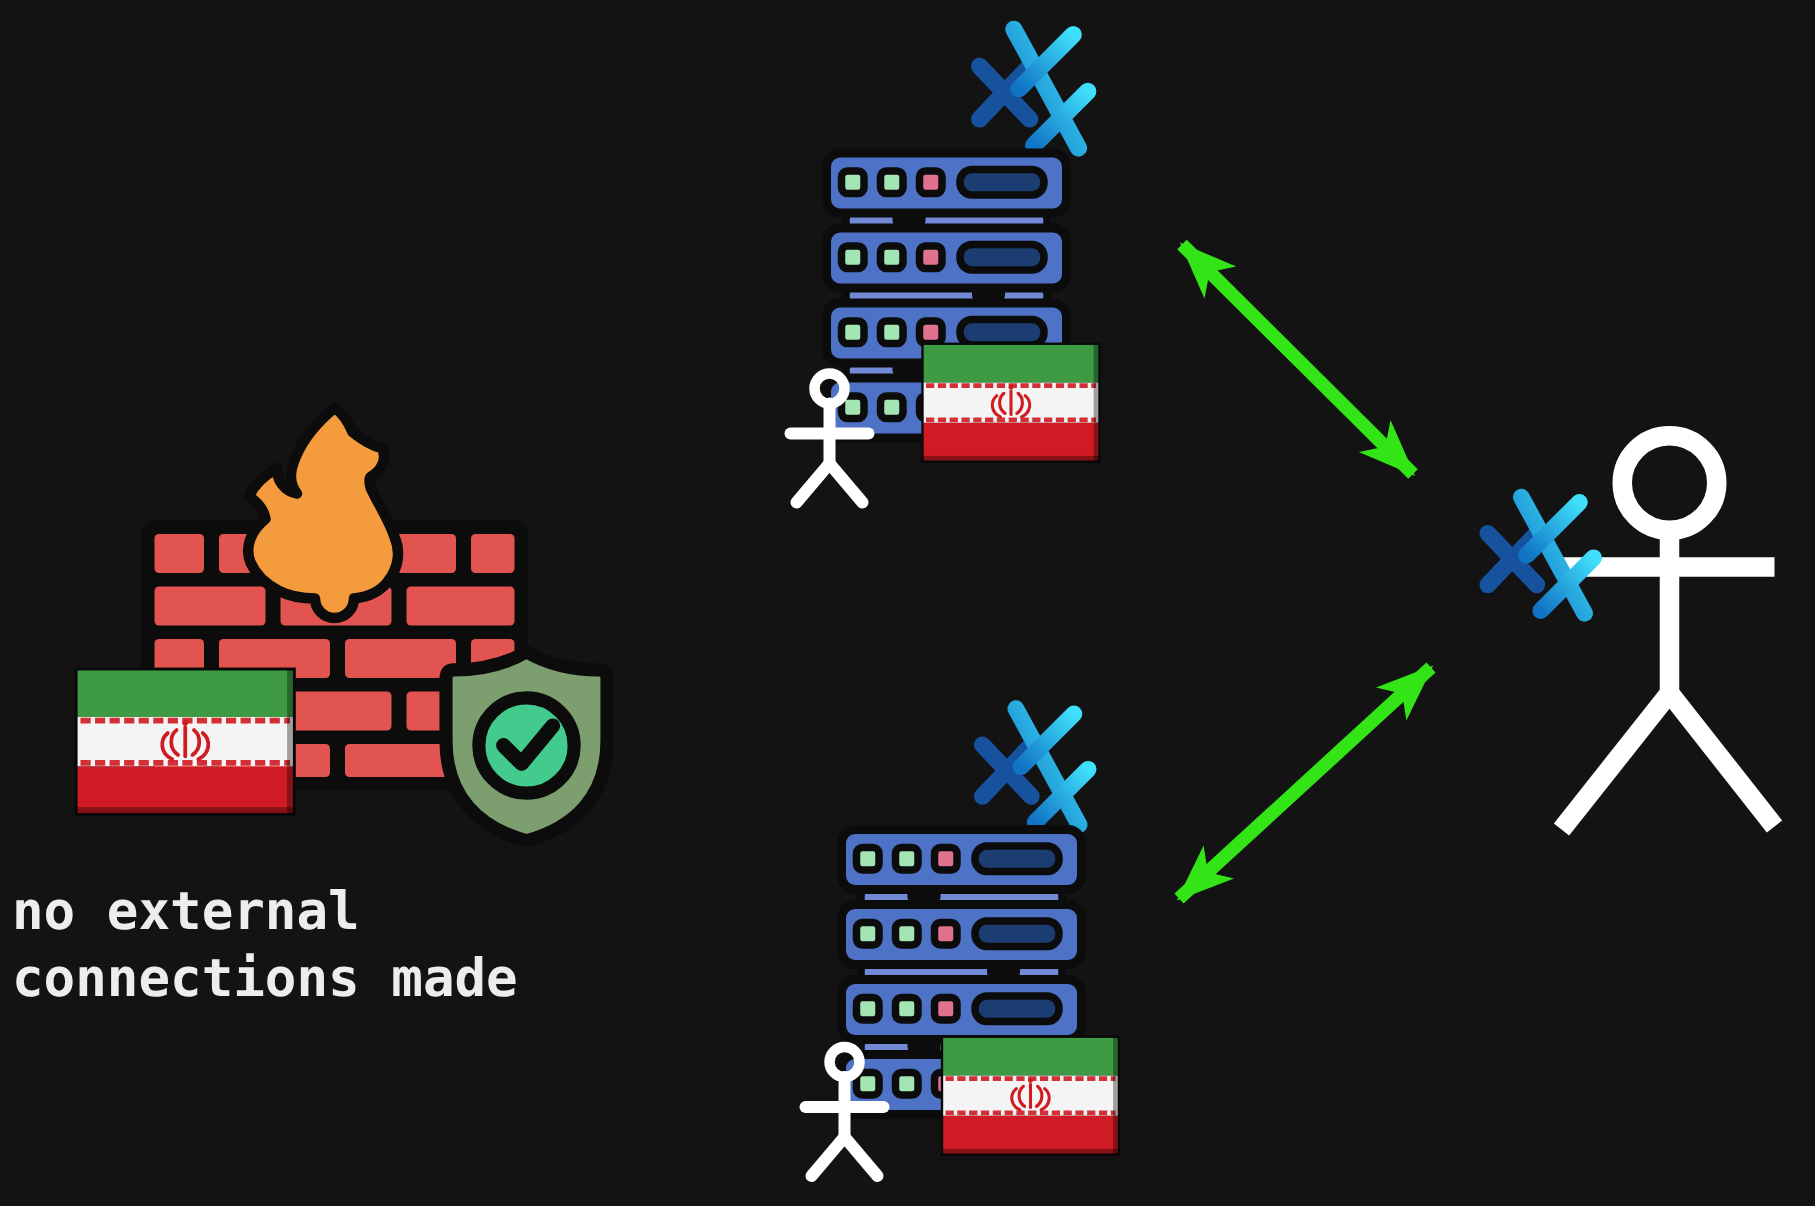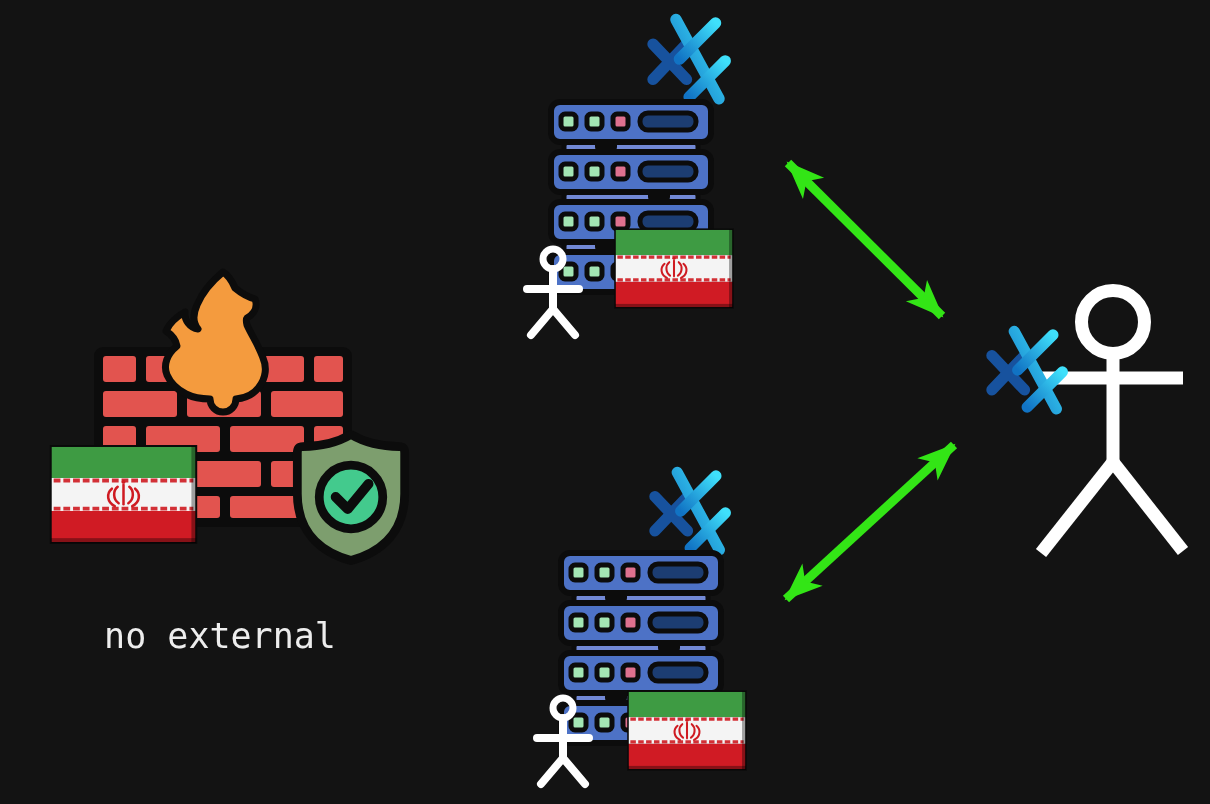--- a/index.html
+++ b/index.html
@@ -53,23 +53,23 @@
   .f-flagg{fill:var(--flag-green,#3e9b43);}
   .f-flagw{fill:var(--flag-white,#f4f4f4);}
   .f-flagr{fill:var(--flag-red,#d01b24);}
   .s-emblem{stroke:var(--flag-emblem-red,#cf1b22);}
   .f-emblem{fill:var(--flag-emblem-red,#cf1b22);}
   .s-white{stroke:var(--figure-white,#ffffff);}
   .s-arrow{stroke:var(--arrow-green,#33e516);}
   .f-arrow{fill:var(--arrow-green,#33e516);}
 
   .caption{
-    position:absolute;left:8px;top:614px;width:424px;
-    text-align:center;color:var(--caption-text,#ededed);
-    font-weight:400;font-size:35px;line-height:45px;
+    position:absolute;left:8px;top:586px;width:424px;
+    color:var(--caption-text,#ededed);
+    font-weight:700;font-size:35px;line-height:45px;
     white-space:nowrap;
   }
 
   
   .pos-wall{left:93px;top:346px;}
   .pos-flame{left:158px;top:268px;}
   .pos-shield{left:289px;top:428px;}
   .pos-flag-fw{left:50px;top:446px;}
   .pos-sf-top{left:646px;top:16px;}
   .pos-server-top{left:548px;top:100px;}
@@ -159,20 +159,21 @@
         <path d="M87 44 c6 5 5 14 -3 18"></path>
         <circle cx="75" cy="37" r="2" class="f-emblem" stroke="none"></circle>
       </g>
       <rect x="0" y="0" width="150" height="100" fill="none" stroke="#0a0a0a" stroke-width="2"></rect>
       <rect x="145" y="0" width="5" height="100" fill="rgba(0,0,0,0.35)"></rect>
       <rect x="0" y="95" width="150" height="5" fill="rgba(0,0,0,0.35)"></rect>
     </svg>
 
     <div class="caption">
       <div>no external</div>
+      <div>connections made</div>
     </div>
   </div>
 
   <svg class="abs pos-arrows" width="1210" height="804" viewBox="0 0 1210 804">
     <defs>
       <marker id="ah" markerUnits="userSpaceOnUse" markerWidth="42" markerHeight="34" refX="37" refY="16" orient="auto-start-reverse">
         <path class="f-arrow" d="M1 1 L39 16 L1 31 L11 16 Z"></path>
       </marker>
     </defs>
     <line class="s-arrow" x1="788" y1="163" x2="942" y2="316" stroke-width="9" marker-start="url(#ah)" marker-end="url(#ah)"></line>

